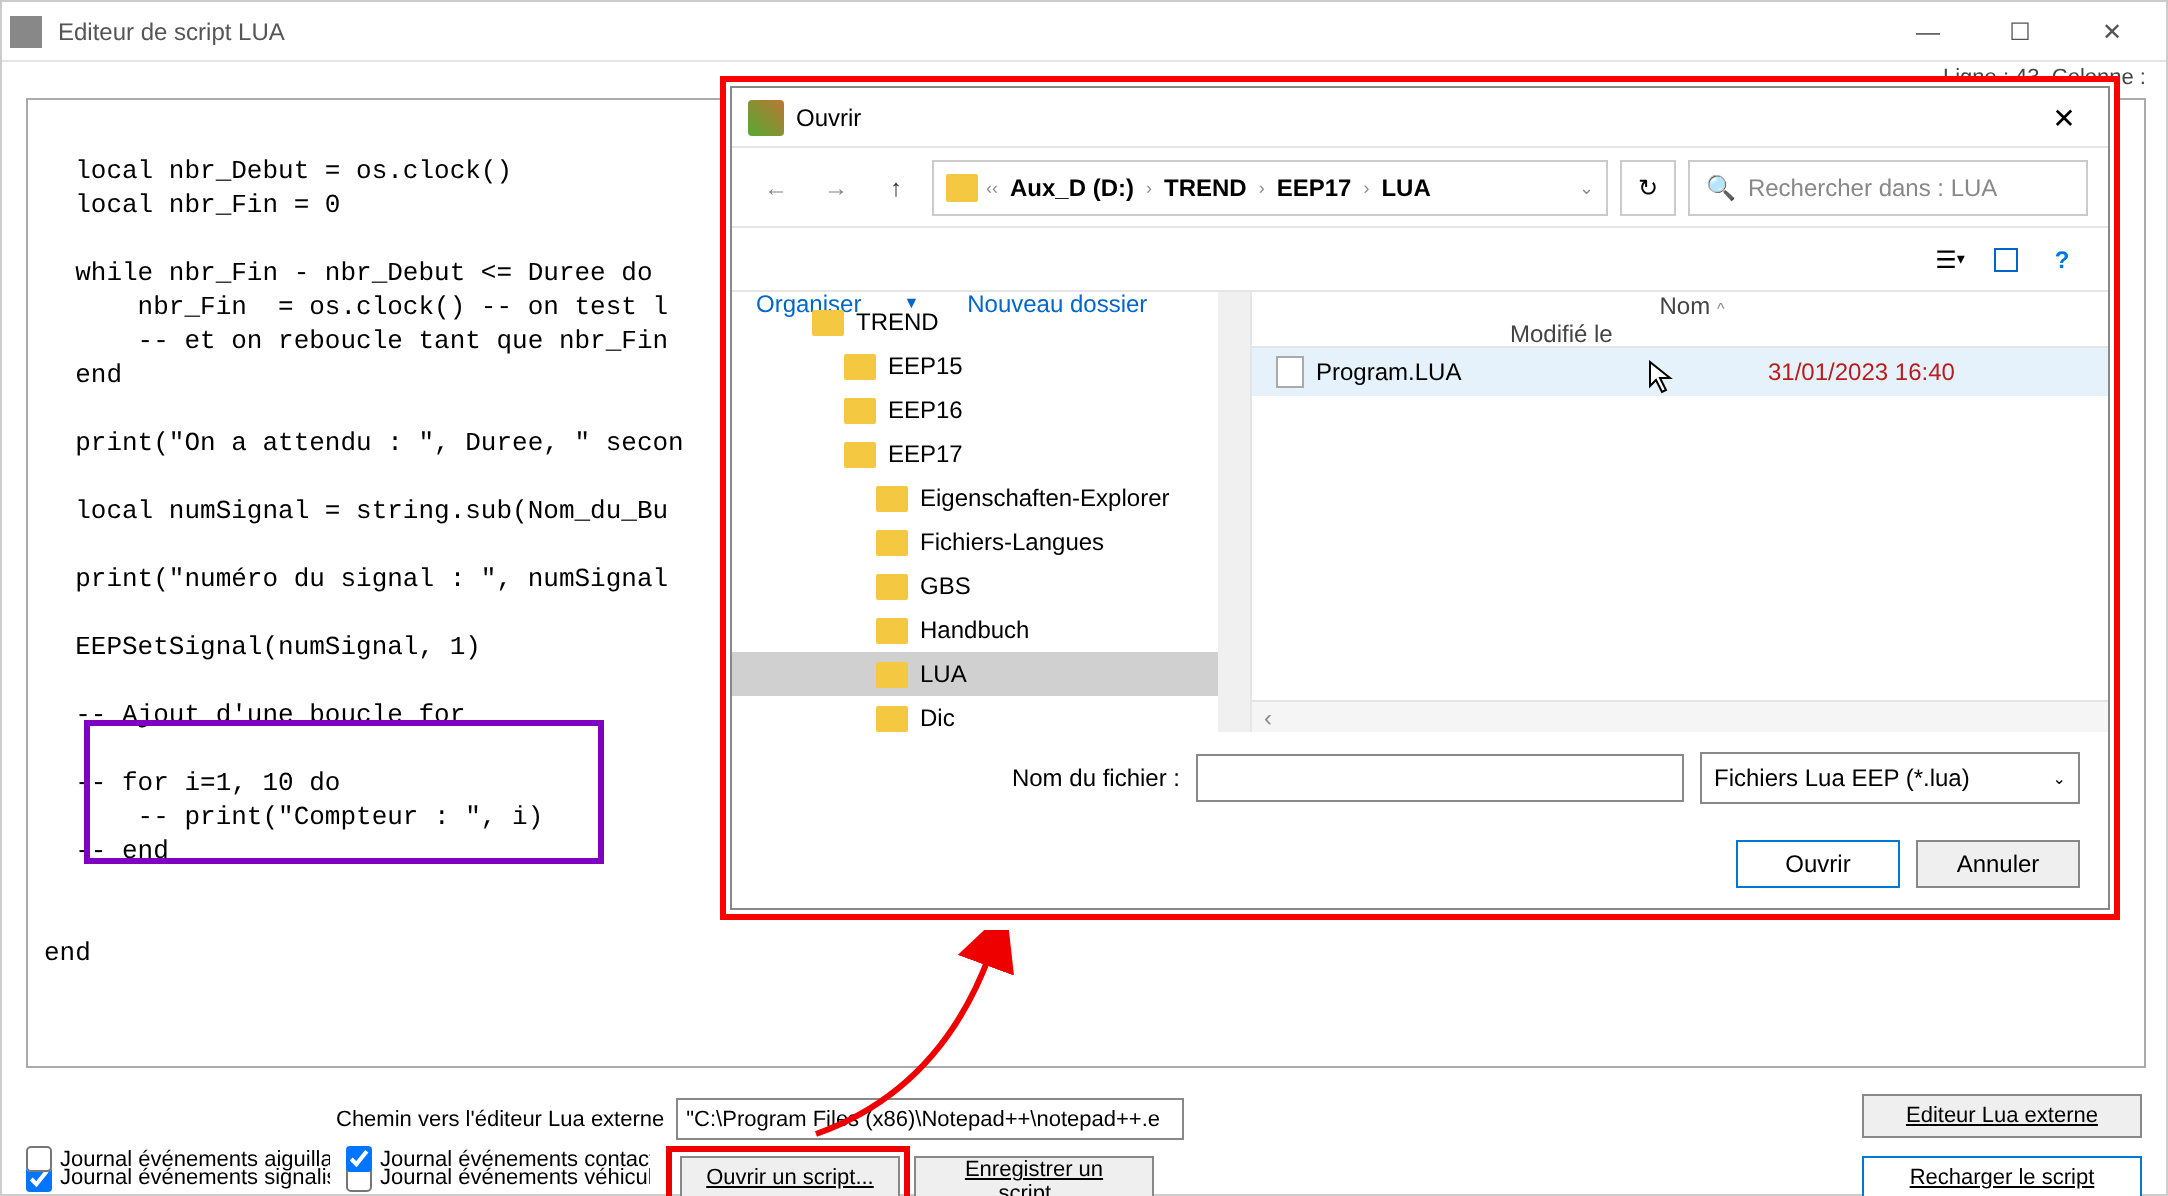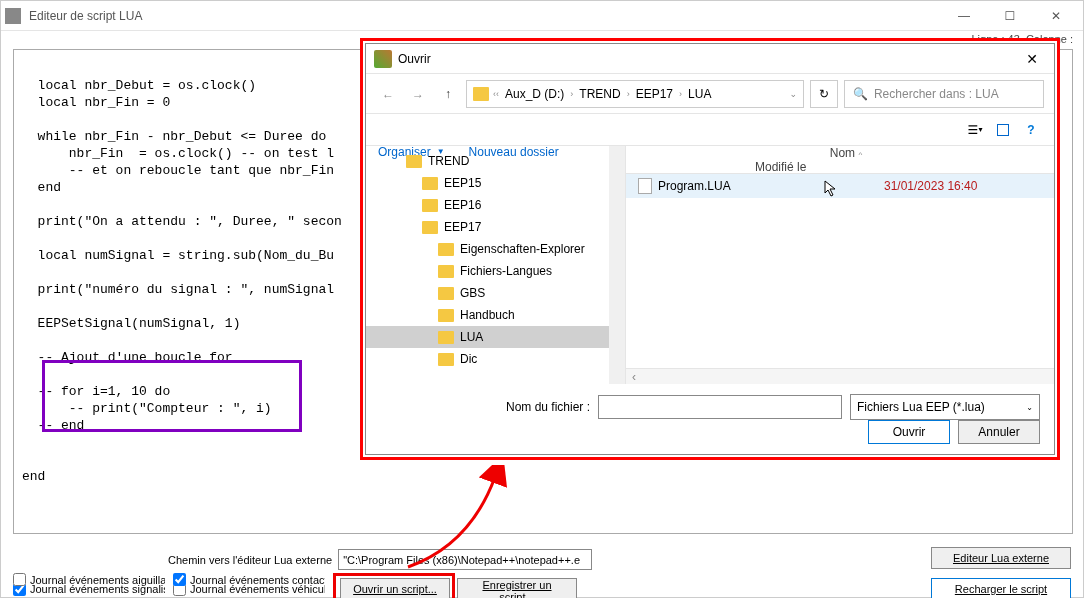--- a/index.html
+++ b/index.html
@@ -39,27 +39,27 @@
 .dlg-titlebar { height: 30px; display: flex; align-items: center; padding: 0 8px; border-bottom: 1px solid #e5e5e5; }
 .dlg-icon { width: 18px; height: 18px; margin-right: 6px; background: linear-gradient(45deg,#5a3,#b73); border-radius: 2px; }
 .dlg-title { flex: 1; font-size: 12px; }
 .dlg-close { width: 28px; height: 28px; display: flex; align-items: center; justify-content: center; font-size: 14px; }
 
 .dlg-nav { height: 40px; display: flex; align-items: center; padding: 0 10px; gap: 6px; border-bottom: 1px solid #e5e5e5; }
 .nav-btn { width: 24px; height: 24px; display: flex; align-items: center; justify-content: center; color: #888; }
 .nav-btn.enabled { color: #333; }
 .breadcrumb-bar { flex: 1; height: 28px; border: 1px solid #ccc; display: flex; align-items: center; padding: 0 6px; font-size: 12px; gap: 2px; }
 .bc-folder-icon { width: 16px; height: 14px; background: #f5c842; border-radius: 1px; margin-right: 2px; }
-.bc-seg { padding: 0 4px; }
+.bc-seg { padding: 0 4px; font-weight: bold; }
 .bc-chev { color: #888; font-size: 9px; }
 .refresh-btn { width: 28px; height: 28px; display: flex; align-items: center; justify-content: center; border: 1px solid #ccc; }
 .search-box { width: 200px; height: 28px; border: 1px solid #ccc; display: flex; align-items: center; padding: 0 8px; color: #888; gap: 6px; }
 
 .dlg-toolbar { height: 32px; display: flex; align-items: center; padding: 0 12px; border-bottom: 1px solid #e5e5e5; font-size: 12px; }
-.tb-link { color: #0066cc; margin-right: 24px; display: flex; align-items: center; gap: 6px; margin-top: 44px; }
+.tb-link { color: #0066cc; margin-right: 24px; display: flex; align-items: center; gap: 21px; margin-top: 44px; }
 .tb-spacer { flex: 1; }
 .tb-icon { width: 22px; height: 22px; display: flex; align-items: center; justify-content: center; margin-left: 6px; border: 1px solid transparent; }
 
 .dlg-body { flex: 1; display: flex; overflow: hidden; }
 .tree-pane { width: 260px; border-right: 1px solid #e5e5e5; overflow-y: auto; padding: 4px 0; position: relative; }
 .tree-scrollbar-hint { position: absolute; right: 0; top: 0; bottom: 0; width: 16px; background: #f0f0f0; }
 .tree-item { display: flex; align-items: center; height: 22px; font-size: 12px; padding-left: 40px; }
 .tree-item.selected { background: #d0d0d0; }
 .tree-item .folder { width: 16px; height: 13px; background: #f5c842; border-radius: 1px; margin-right: 6px; }
 .tree-item.indent1 { padding-left: 56px; }
@@ -71,21 +71,21 @@
 .lh-mod { width: 170px; }
 .list-row { height: 24px; display: flex; align-items: center; font-size: 12px; }
 .list-row.hovered { background: #e6f2fb; }
 .lr-name { flex: 1; padding-left: 12px; display: flex; align-items: center; gap: 6px; }
 .lr-mod { width: 170px; color: #b91c1c; }
 .file-icon { width: 14px; height: 16px; border: 1px solid #aaa; background: #fff; }
 
 .hscroll { height: 16px; border-top: 1px solid #e5e5e5; background: #f5f5f5; display: flex; align-items: center; }
 .hscroll-left { width: 16px; text-align: center; color: #888; }
 
-.dlg-footer { padding: 10px 14px; display: flex; flex-direction: column; gap: 0; }
+.dlg-footer { padding: 10px 14px; display: flex; flex-direction: column; gap: 18px; }
 .footer-row { display: flex; align-items: center; gap: 8px; }
 .fn-label { width: 210px; text-align: right; font-size: 12px; }
 .fn-input { flex: 1; height: 24px; border: 1px solid #888; padding: 0 6px; }
 .fn-filter { width: 190px; height: 24px; border: 1px solid #888; padding: 12px 6px; font-size: 12px; display: flex; align-items: center; justify-content: space-between; }
 .footer-btns { display: flex; justify-content: flex-end; gap: 8px; }
 .dlg-btn { width: 82px; height: 24px; border: 1px solid #888; background: #efefef; font-size: 12px; }
 .dlg-btn.primary { border: 1px solid #0078d7; background: #fff; }
 </style>
 </head>
 <body>

